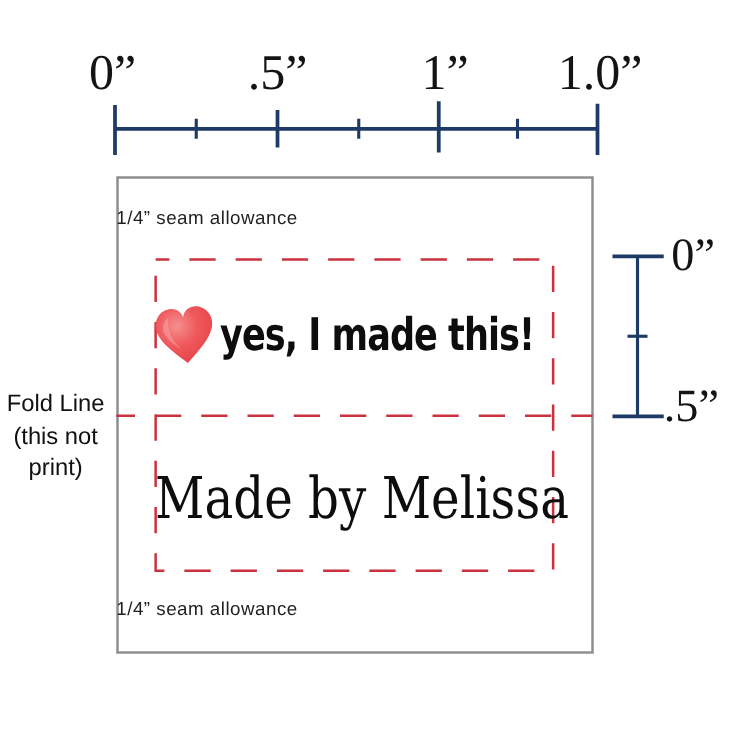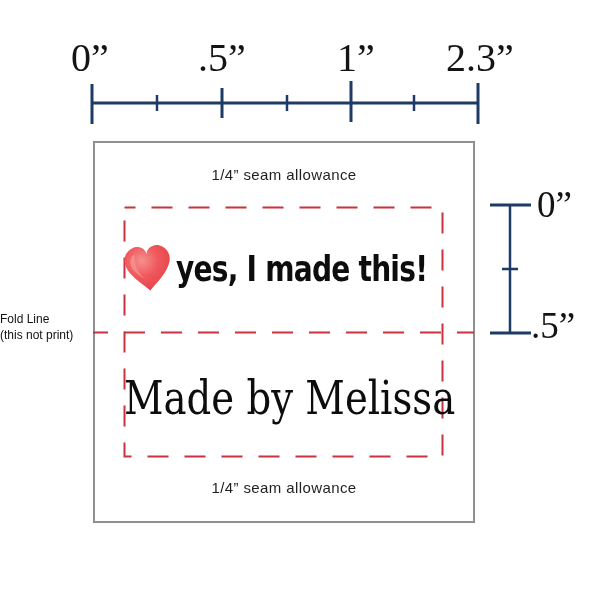--- a/index.html
+++ b/index.html
@@ -26,35 +26,35 @@
     color: #141414;
     white-space: nowrap;
   }
   .ruler-num.top { font-size: 40px; line-height: 1; transform: translateX(-50%); top: 38px; }
   .ruler-num.side { font-size: 37px; line-height: 1; }
   
   .seam {
     position: absolute;
     left: 93px;
     width: 382px;
-    text-align: center;
+    text-align: left;
     font-size: 15px;
     letter-spacing: 0.4px;
     color: #1f1f1f;
   }
   .seam.top-seam { top: 166px; }
   .seam.bottom-seam { top: 479px; }
   
   .fold-note {
     position: absolute;
     left: 0;
     width: 89px;
     top: 311px;
-    text-align: left;
-    font-size: 12px;
+    text-align: center;
+    font-size: 19px;
     line-height: 1.35;
     color: #111111;
   }
   
   .tagline {
     position: absolute;
     left: 176px;
     top: 247px;
     font-family: "DejaVu Sans", sans-serif;
     font-weight: 700;
@@ -120,21 +120,21 @@
 
     <g transform="translate(123,244) rotate(-6 25 24)">
       <path d="M25 10 C24 3.5 17 0.5 11 2.8 C4 5.5 0.8 13 3 20 C6.2 30 15 37 25 46.5 C35 37 43.8 30 47 20 C49.2 13 46 5.5 39 2.8 C33 0.5 26 3.5 25 10 Z" fill="url(#heartGrad)"></path>
       <path d="M13 9 C9 11 7 16 8.5 21 C11 27 16 31 21 35 C15 28 11 21 13 9 Z" fill="#f7a3a1" opacity="0.55"></path>
     </g>
   </svg>
 
   <div class="ruler-num top" style="left:90px">0”</div>
   <div class="ruler-num top" style="left:222px">.5”</div>
   <div class="ruler-num top" style="left:356px">1”</div>
-  <div class="ruler-num top" style="left:480px">2.3”</div>
+  <div class="ruler-num top" style="left:480px">1.0”</div>
 
   <div class="ruler-num side" style="left:537px; top:186px">0”</div>
   <div class="ruler-num side" style="left:531px; top:307px">.5”</div>
 
   <div class="seam top-seam">1/4” seam allowance</div>
   <div class="seam bottom-seam">1/4” seam allowance</div>
 
   <div class="fold-note">
     <div>Fold Line</div>
     <div>(this not print)</div>

